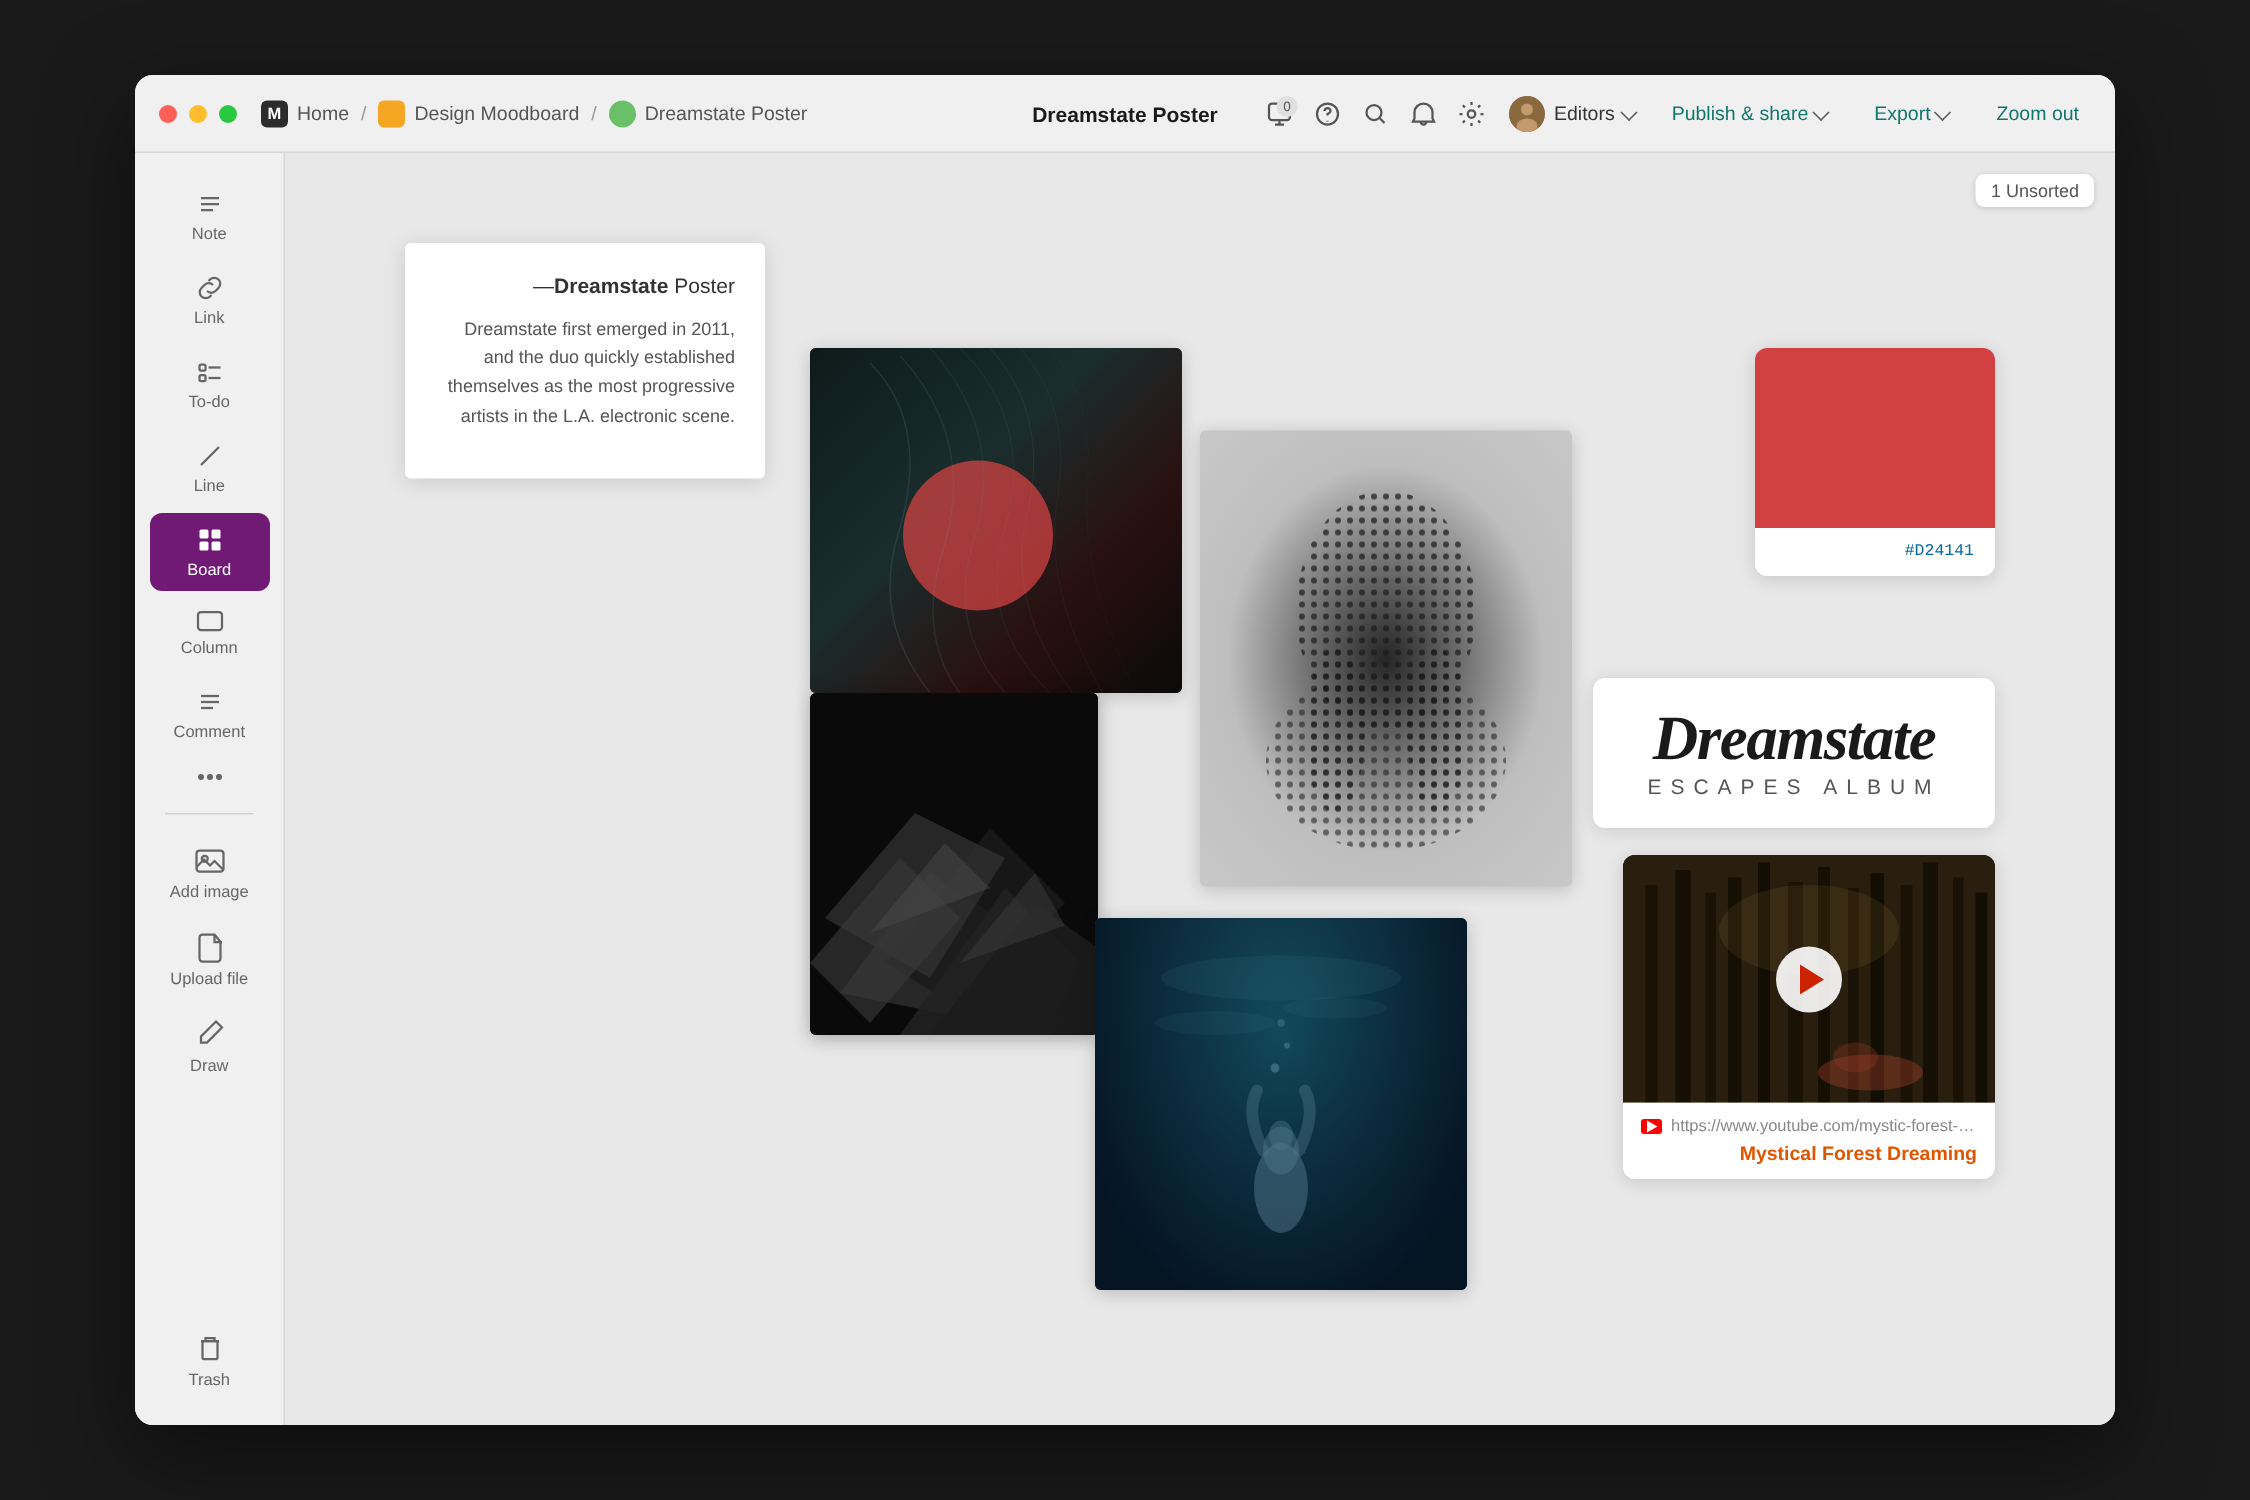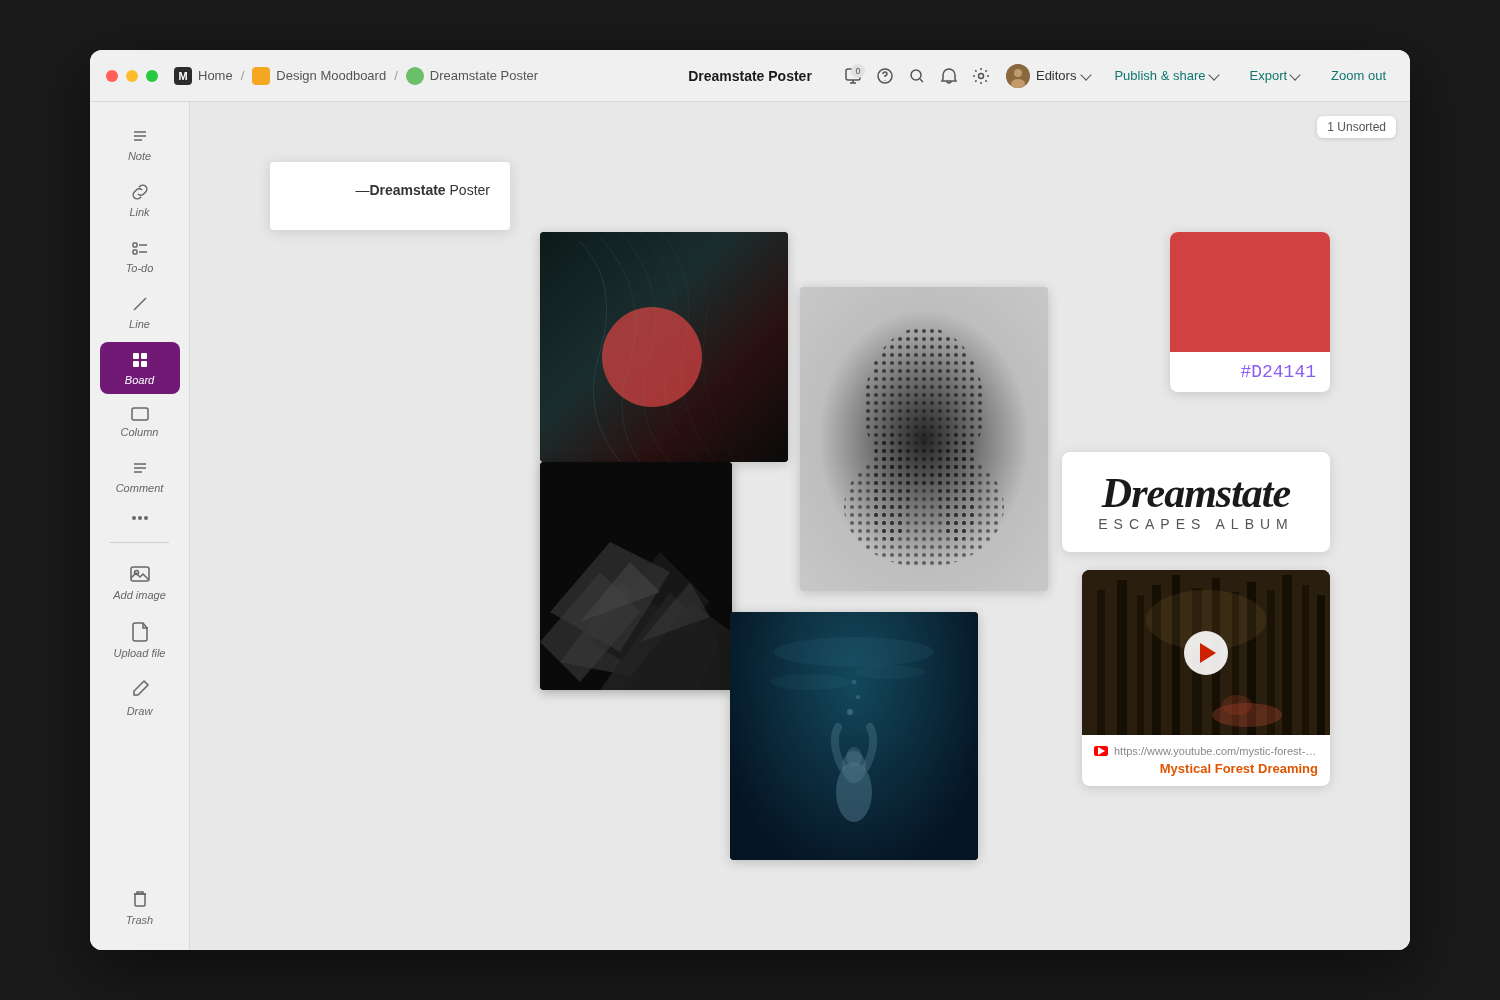--- a/index.html
+++ b/index.html
@@ -182,21 +182,20 @@
     
     .sidebar {
       width: 100px;
       background: #f0f0f0;
       border-right: 1px solid #d8d8d8;
       display: flex;
       flex-direction: column;
       align-items: center;
       padding: 16px 0;
       gap: 4px;
-      font-style: italic;
     }
 
     .sidebar-item {
       display: flex;
       flex-direction: column;
       align-items: center;
       gap: 4px;
       padding: 8px 12px;
       border-radius: 8px;
       cursor: pointer;
@@ -364,22 +363,22 @@
       right: 80px;
     }
 
     .color-block {
       height: 120px;
       background: #D24141;
     }
 
     .color-label {
       padding: 10px 14px;
-      font-size: 18px;
-      color: #8b5cf6;
+      font-size: 11px;
+      color: #0369a1;
       font-weight: 500;
       font-family: 'Courier New', monospace;
     }
 
     
     .card-geo {
       position: absolute;
       width: 192px;
       height: 228px;
       top: 360px;
@@ -790,20 +789,21 @@
       <div class="unsorted-badge">
         <span>1 Unsorted</span>
       </div>
 
       <div class="canvas-board">
 
         <div class="card-text card-image" style="box-shadow:0 2px 14px rgba(0,0,0,0.13);">
           <div class="card-text-title">
             <span>—</span><strong>Dreamstate</strong><span> Poster</span>
           </div>
+          <div class="card-text-body">Dreamstate first emerged in 2011, and the duo quickly established themselves as the most progressive artists in the L.A. electronic scene.</div>
         </div>
 
         <div class="card-image card-photo1">
           <div class="photo1-overlay"></div>
           <div class="photo1-circle"></div>
 
           <svg style="position:absolute;width:100%;height:100%;top:0;left:0;opacity:0.25" viewBox="0 0 248 230">
             <path d="M40,10 Q80,50 60,120 Q40,180 80,230" stroke="#8ab" stroke-width="1" fill="none" opacity="0.6"></path>
             <path d="M60,5 Q110,60 90,130 Q70,190 100,230" stroke="#7a9" stroke-width="1" fill="none" opacity="0.5"></path>
             <path d="M80,0 Q130,55 110,125 Q90,185 130,230" stroke="#6a8" stroke-width="1" fill="none" opacity="0.4"></path>

